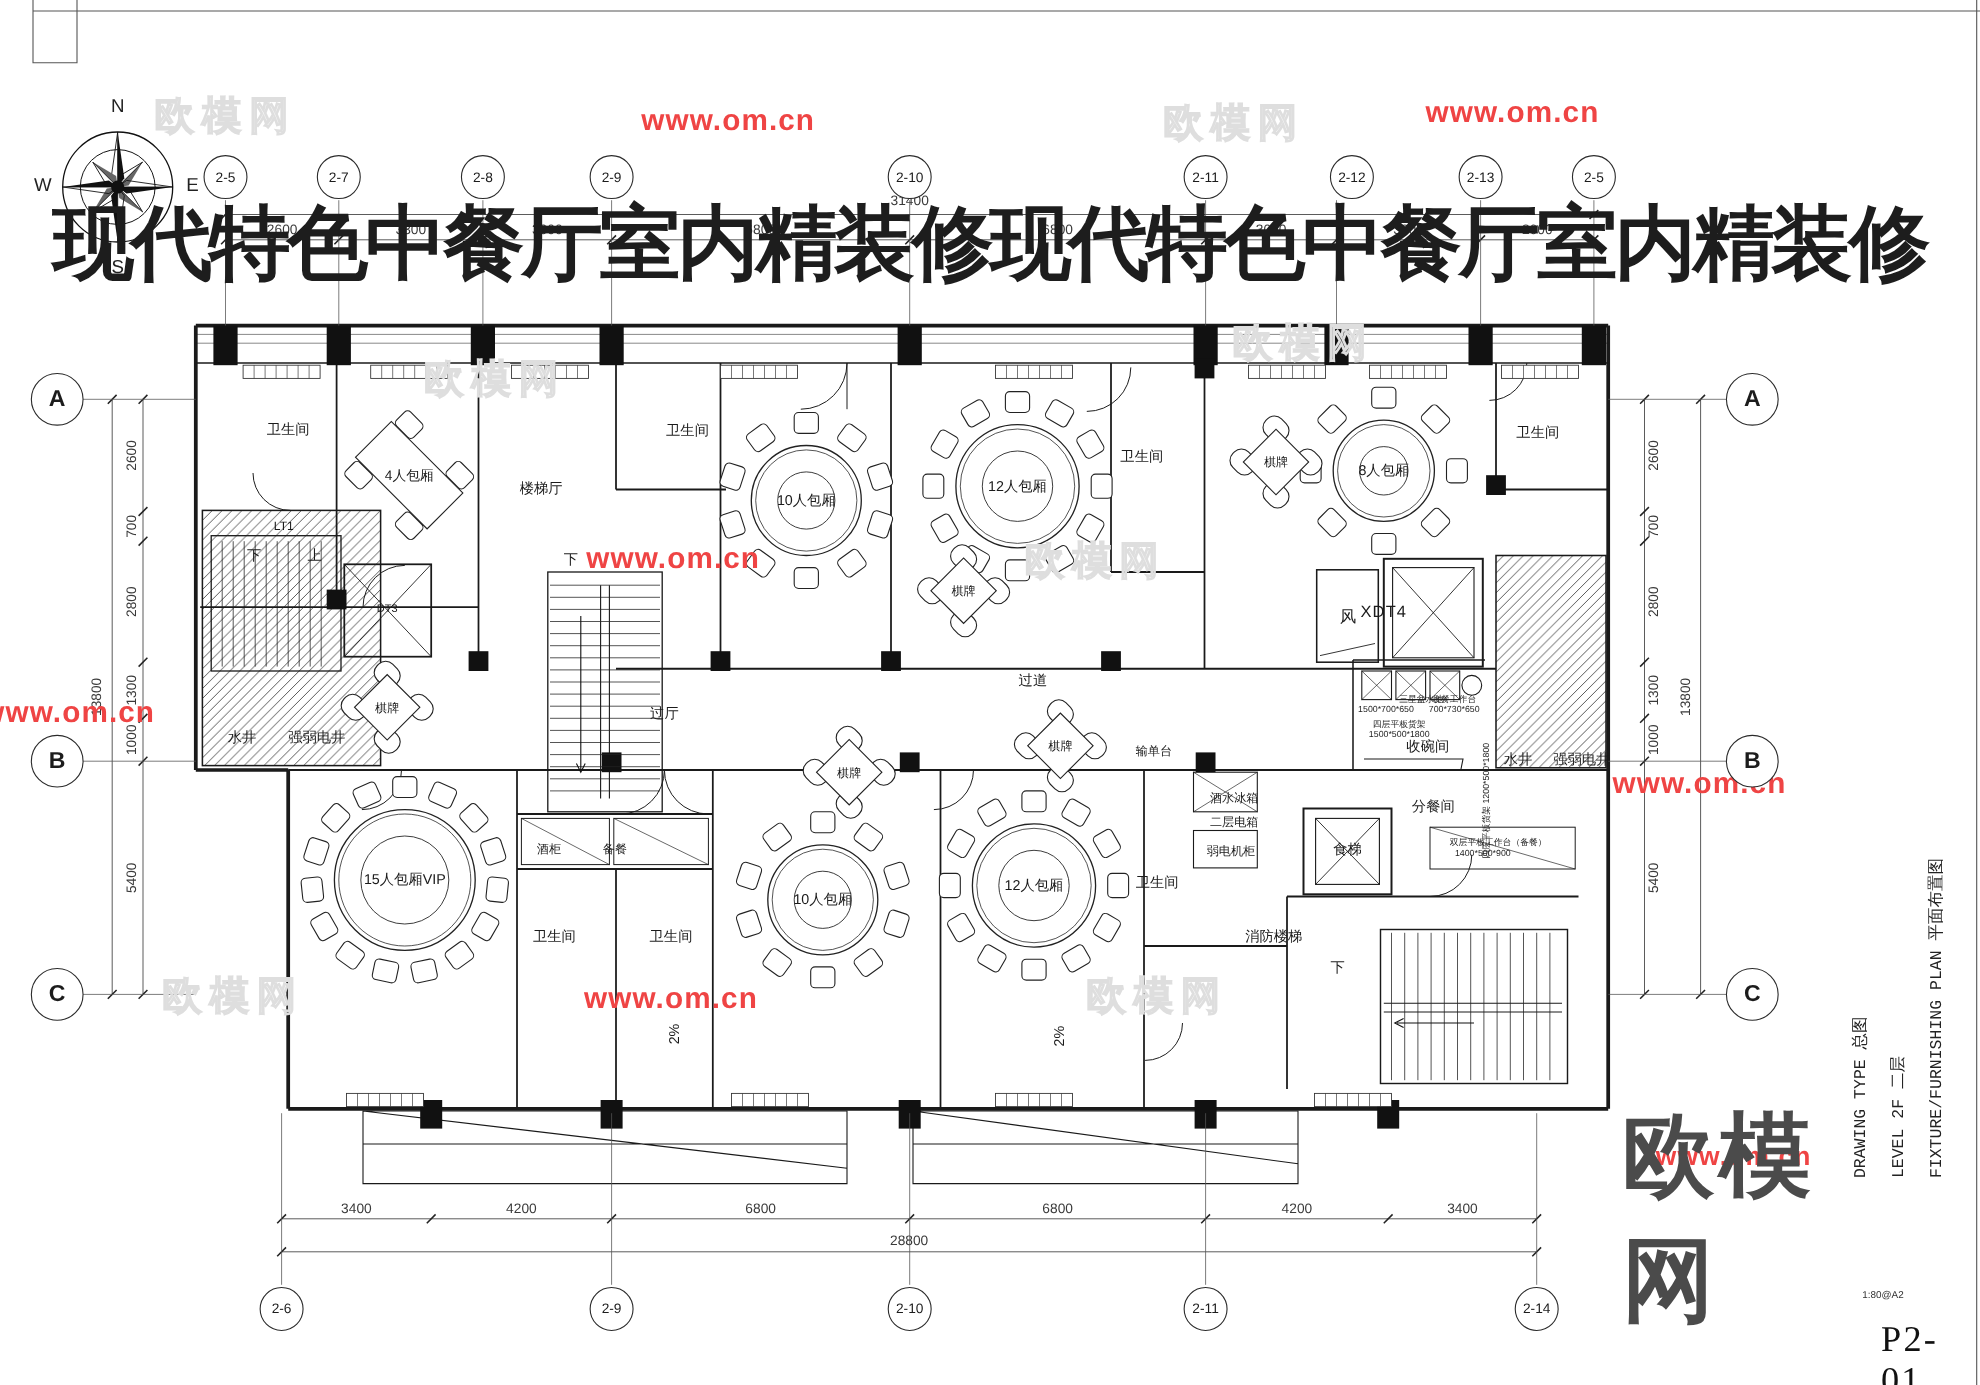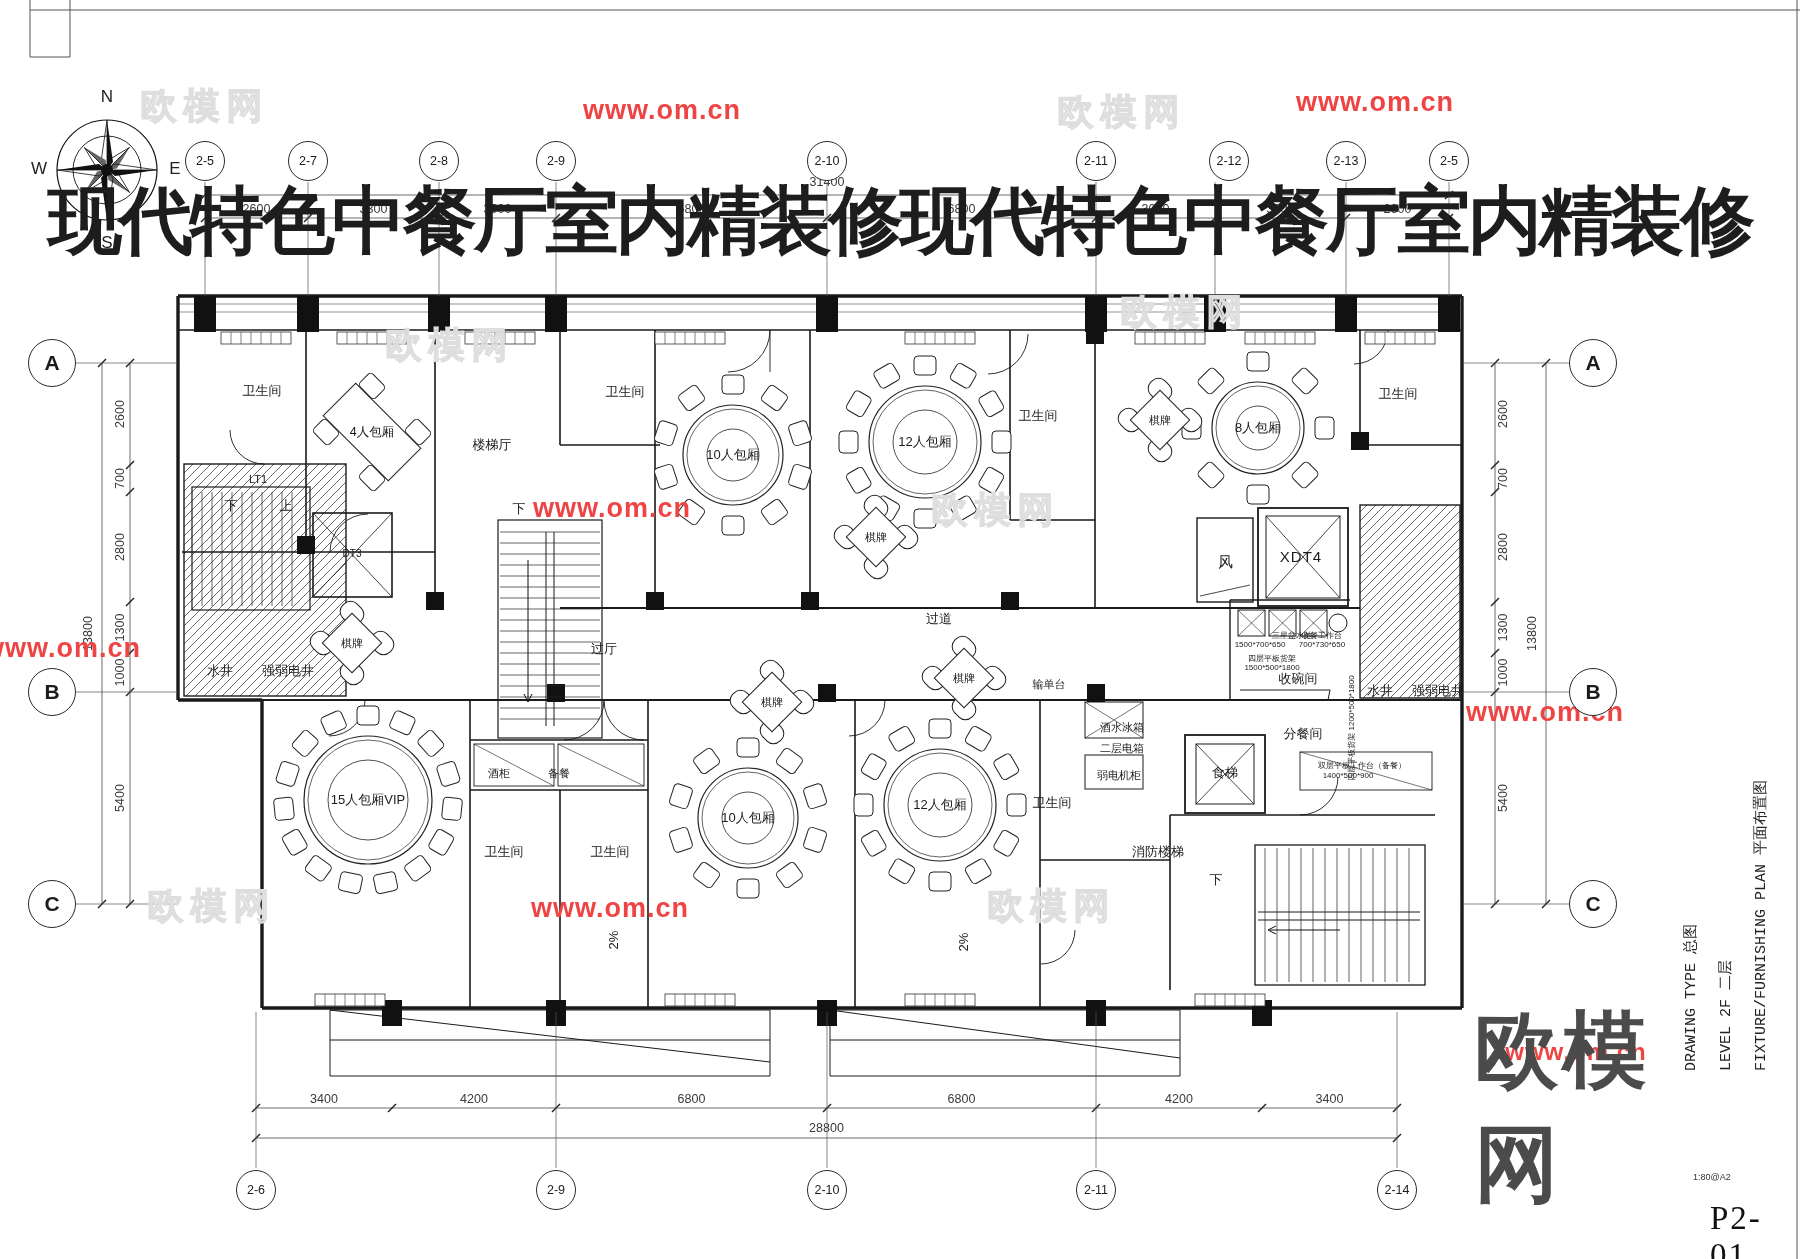--- a/index.html
+++ b/index.html
@@ -571,21 +571,21 @@
       <div class="lbl s10" style="left: 352px; top: 554px;">DT3</div>
       <div class="lbl " style="left: 625px; top: 391px;">卫生间</div>
       <div class="lbl " style="left: 1038px; top: 415px;">卫生间</div>
       <div class="lbl " style="left: 1398px; top: 393px;">卫生间</div>
       <div class="lbl " style="left: 519px; top: 508px;">下</div>
       <div class="lbl " style="left: 220px; top: 670px;">水井</div>
       <div class="lbl " style="left: 288px; top: 670px;">强弱电井</div>
       <div class="lbl " style="left: 604px; top: 648px;">过厅</div>
       <div class="lbl " style="left: 939px; top: 618px;">过道</div>
       <div class="lbl s15" style="left: 1226px; top: 561px;">风</div>
-      <div class="lbl s15" style="left: 1301px; top: 556px;">XDT4</div>
+      <div class="lbl s15" style="left: 1258px; top: 556px;">XDT4</div>
       <div class="lbl " style="left: 1298px; top: 678px;">收碗间</div>
       <div class="lbl " style="left: 1380px; top: 690px;">水井</div>
       <div class="lbl " style="left: 1438px; top: 690px;">强弱电井</div>
       <div class="lbl s11" style="left: 1049px; top: 684px;">输单台</div>
       <div class="lbl s11" style="left: 499px; top: 773px;">酒柜</div>
       <div class="lbl s11" style="left: 559px; top: 773px;">备餐</div>
       <div class="lbl " style="left: 504px; top: 851px;">卫生间</div>
       <div class="lbl " style="left: 610px; top: 851px;">卫生间</div>
       <div class="lbl " style="left: 1052px; top: 802px;">卫生间</div>
       <div class="lbl s11" style="left: 1122px; top: 727px;">酒水冰箱</div>

